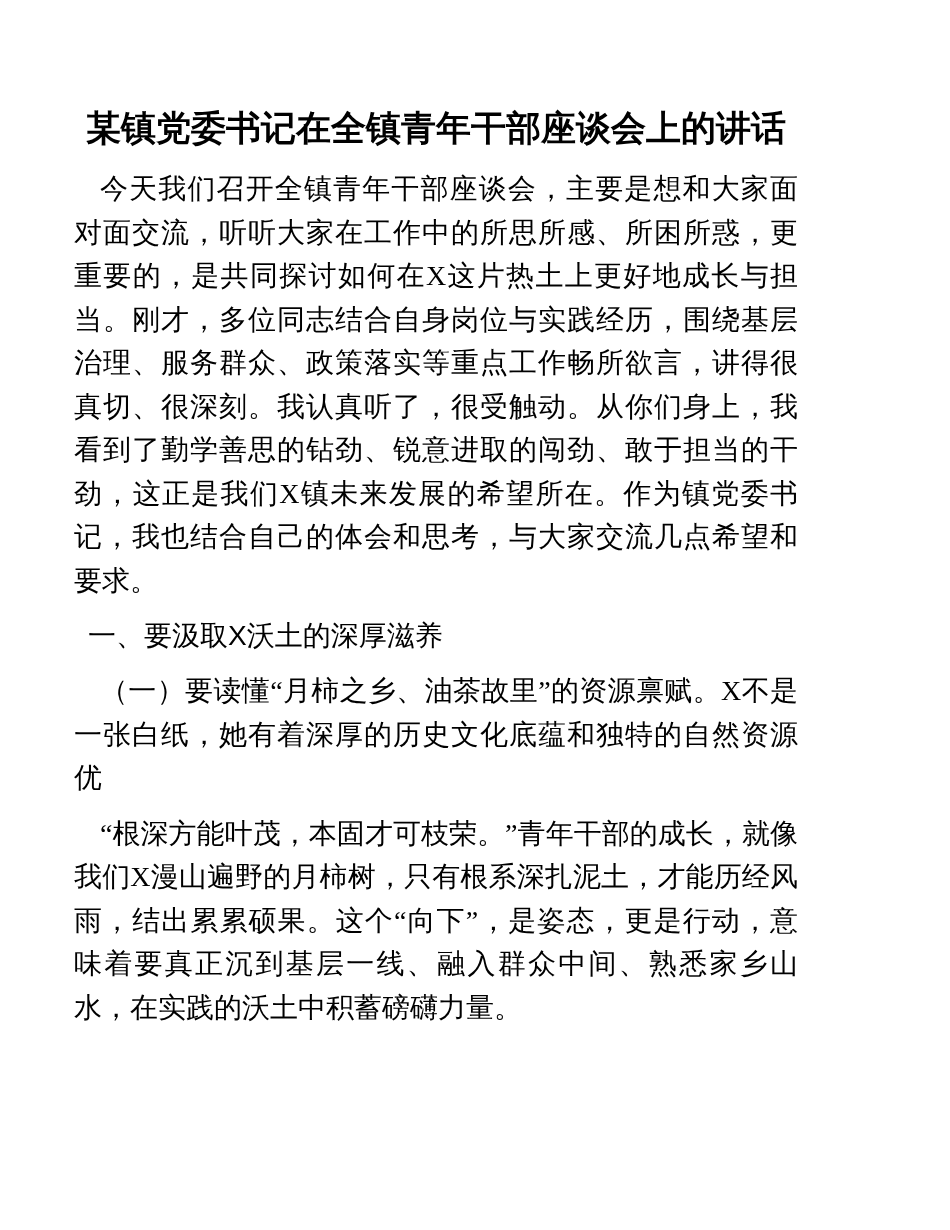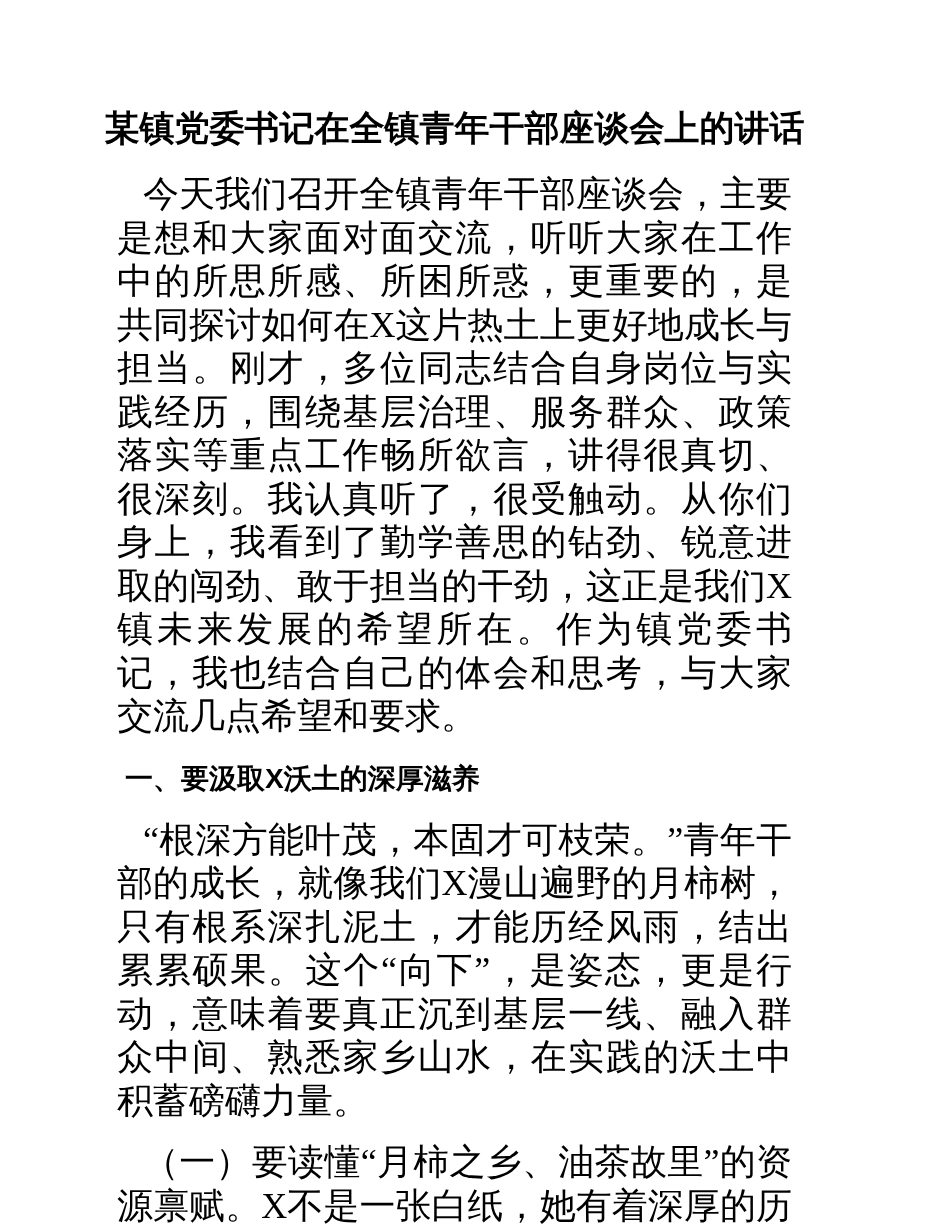--- a/index.html
+++ b/index.html
@@ -8,69 +8,69 @@
     background: #ffffff;
   }
   .page {
     position: relative;
     width: 950px;
     height: 1230px;
     margin: 0 auto;
     background: #ffffff;
     color: #000000;
     box-sizing: border-box;
-    padding: 103px 140px 0 99px;
+    padding: 103px 140px 0 62px;
     overflow: hidden;
   }
   .doc-title {
     margin: 0;
     font-family: "Liberation Serif", "DejaVu Serif", serif;
     font-weight: 700;
     font-size: 35px;
     line-height: 52px;
     text-align: center;
     letter-spacing: 0;
     word-break: break-all;
   }
   .salutation {
     margin: 61px 0 6px 0;
     font-family: "Liberation Serif", "DejaVu Serif", serif;
     font-size: 26px;
     line-height: 43.5px;
   }
   .body-para {
-    margin: 18px;
+    margin: 12px;
     font-family: "Liberation Serif", "DejaVu Serif", serif;
-    font-size: 36px;
+    font-size: 28px;
     line-height: 43.5px;
     text-align: justify;
     text-indent: 26px;
     word-break: break-all;
   }
   .section-heading {
     margin: 8px 0 11px 0;
     font-family: "Liberation Sans", "DejaVu Sans", sans-serif;
-    font-weight: 700;
+    font-weight: 400;
     font-size: 28px;
     line-height: 44px;
     text-indent: 26px;
   }
   .sub-para {
     margin-top: 2px;
   }
 </style>
 </head>
 <body>
 
 <div class="page">
 
   <h1 class="doc-title">某镇党委书记在全镇青年干部座谈会上的讲话</h1>
 
 
   <p class="body-para">今天我们召开全镇青年干部座谈会，主要是想和大家面对面交流，听听大家在工作中的所思所感、所困所惑，更重要的，是共同探讨如何在X这片热土上更好地成长与担当。刚才，多位同志结合自身岗位与实践经历，围绕基层治理、服务群众、政策落实等重点工作畅所欲言，讲得很真切、很深刻。我认真听了，很受触动。从你们身上，我看到了勤学善思的钻劲、锐意进取的闯劲、敢于担当的干劲，这正是我们X镇未来发展的希望所在。作为镇党委书记，我也结合自己的体会和思考，与大家交流几点希望和要求。</p>
 
   <h2 class="section-heading">一、要汲取X沃土的深厚滋养</h2>
 
+  <p class="body-para sub-para"><span>（一）要读懂“月柿之乡、油茶故里”的资源禀赋。</span><span>X不是一张白纸，她有着深厚的历史文化底蕴和独特的自然资源优</span></p>
+
   <p class="body-para">“根深方能叶茂，本固才可枝荣。”青年干部的成长，就像我们X漫山遍野的月柿树，只有根系深扎泥土，才能历经风雨，结出累累硕果。这个“向下”，是姿态，更是行动，意味着要真正沉到基层一线、融入群众中间、熟悉家乡山水，在实践的沃土中积蓄磅礴力量。</p>
-
-  <p class="body-para sub-para"><span>（一）要读懂“月柿之乡、油茶故里”的资源禀赋。</span><span>X不是一张白纸，她有着深厚的历史文化底蕴和独特的自然资源优</span></p>
 
 </div>
 
 </body></html>

